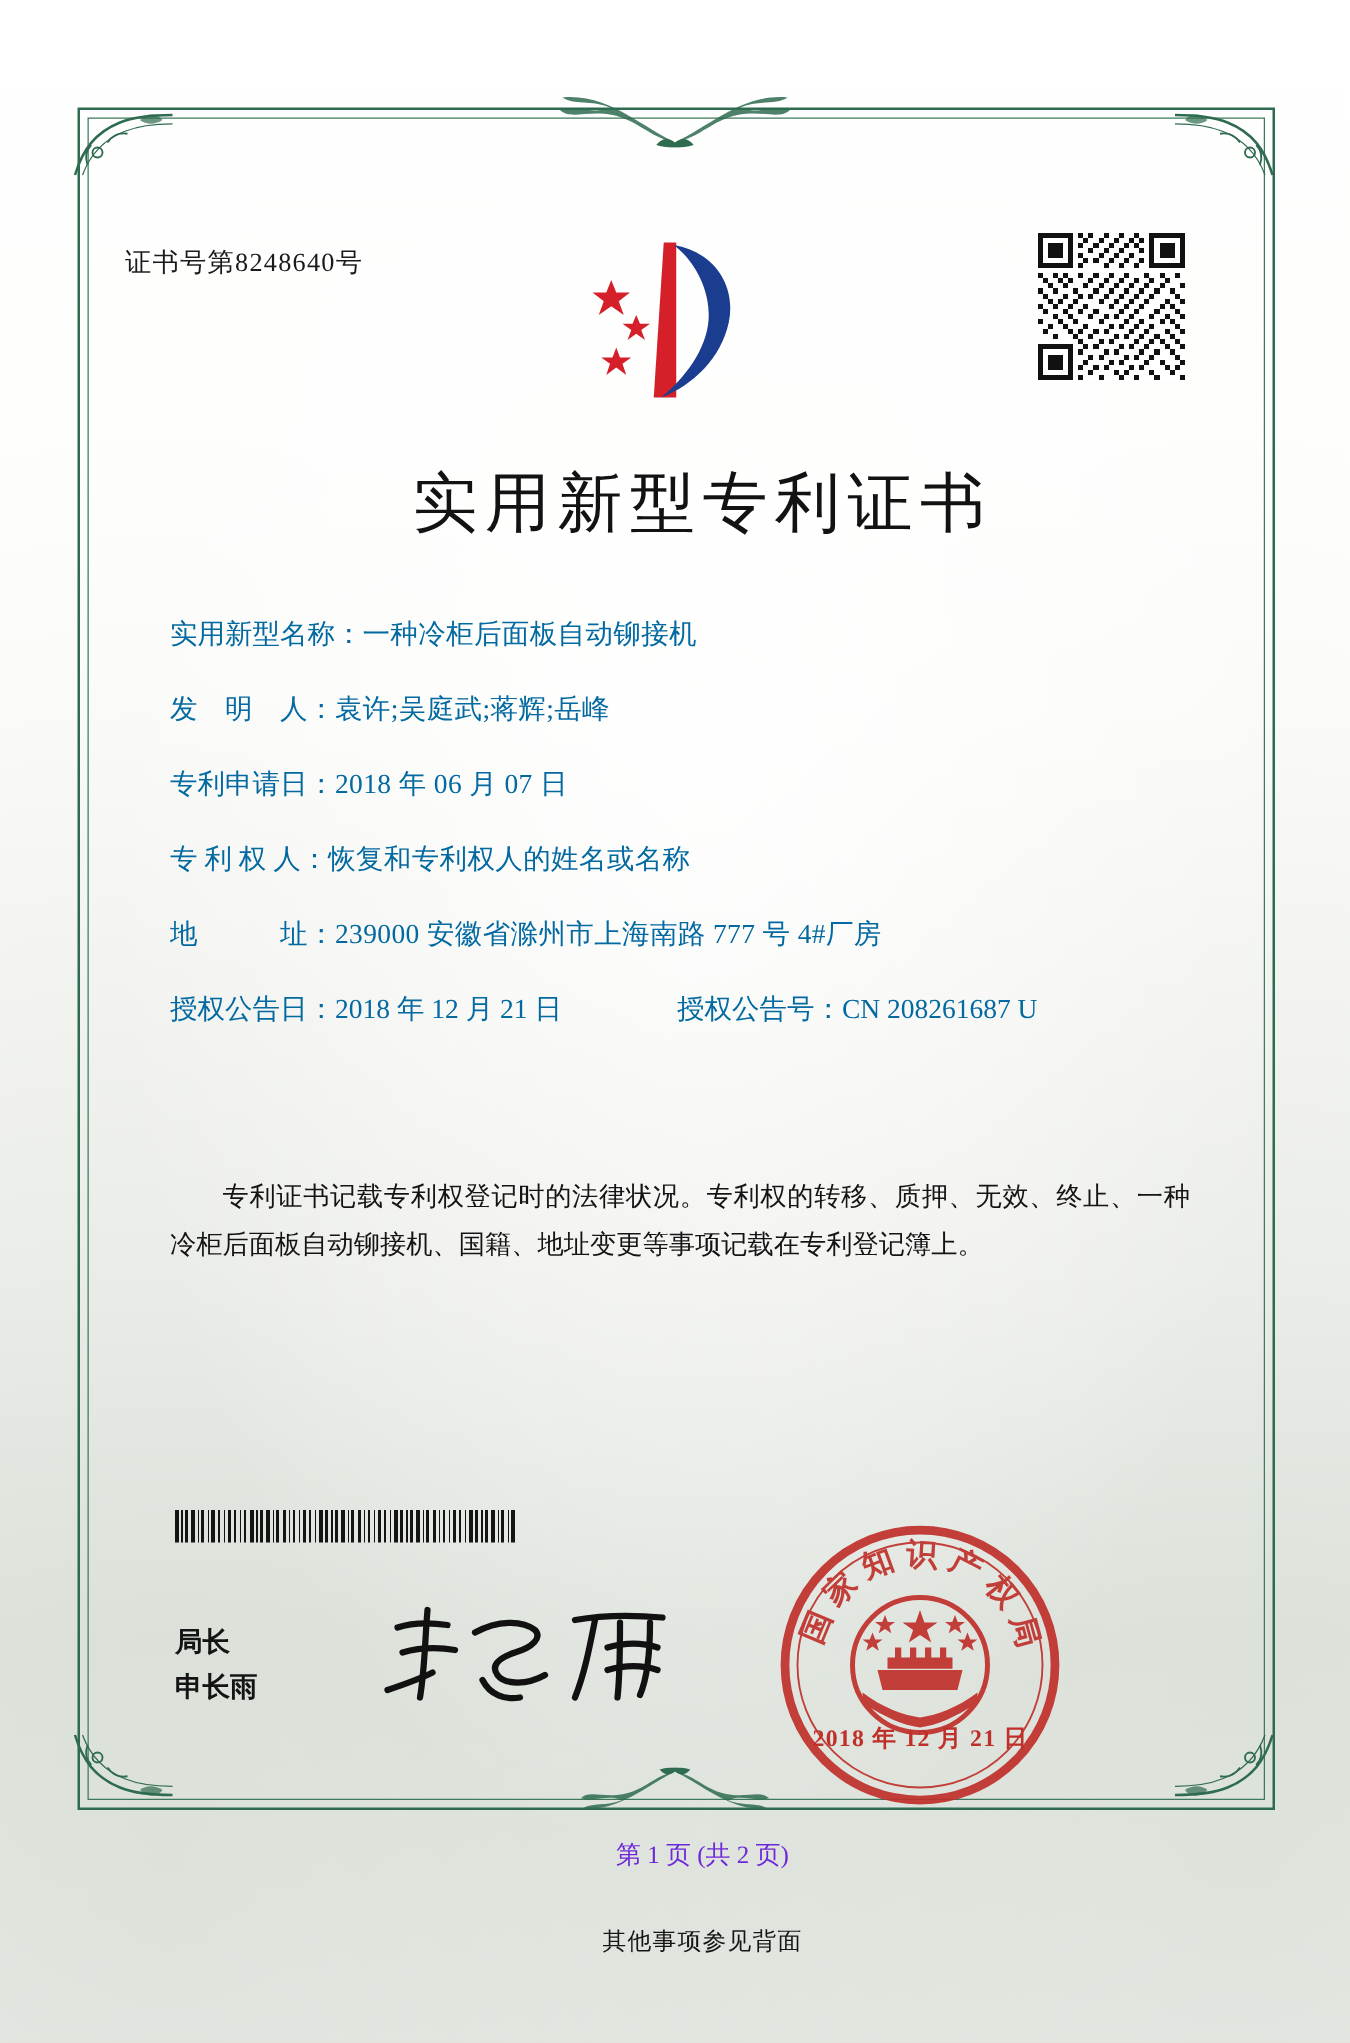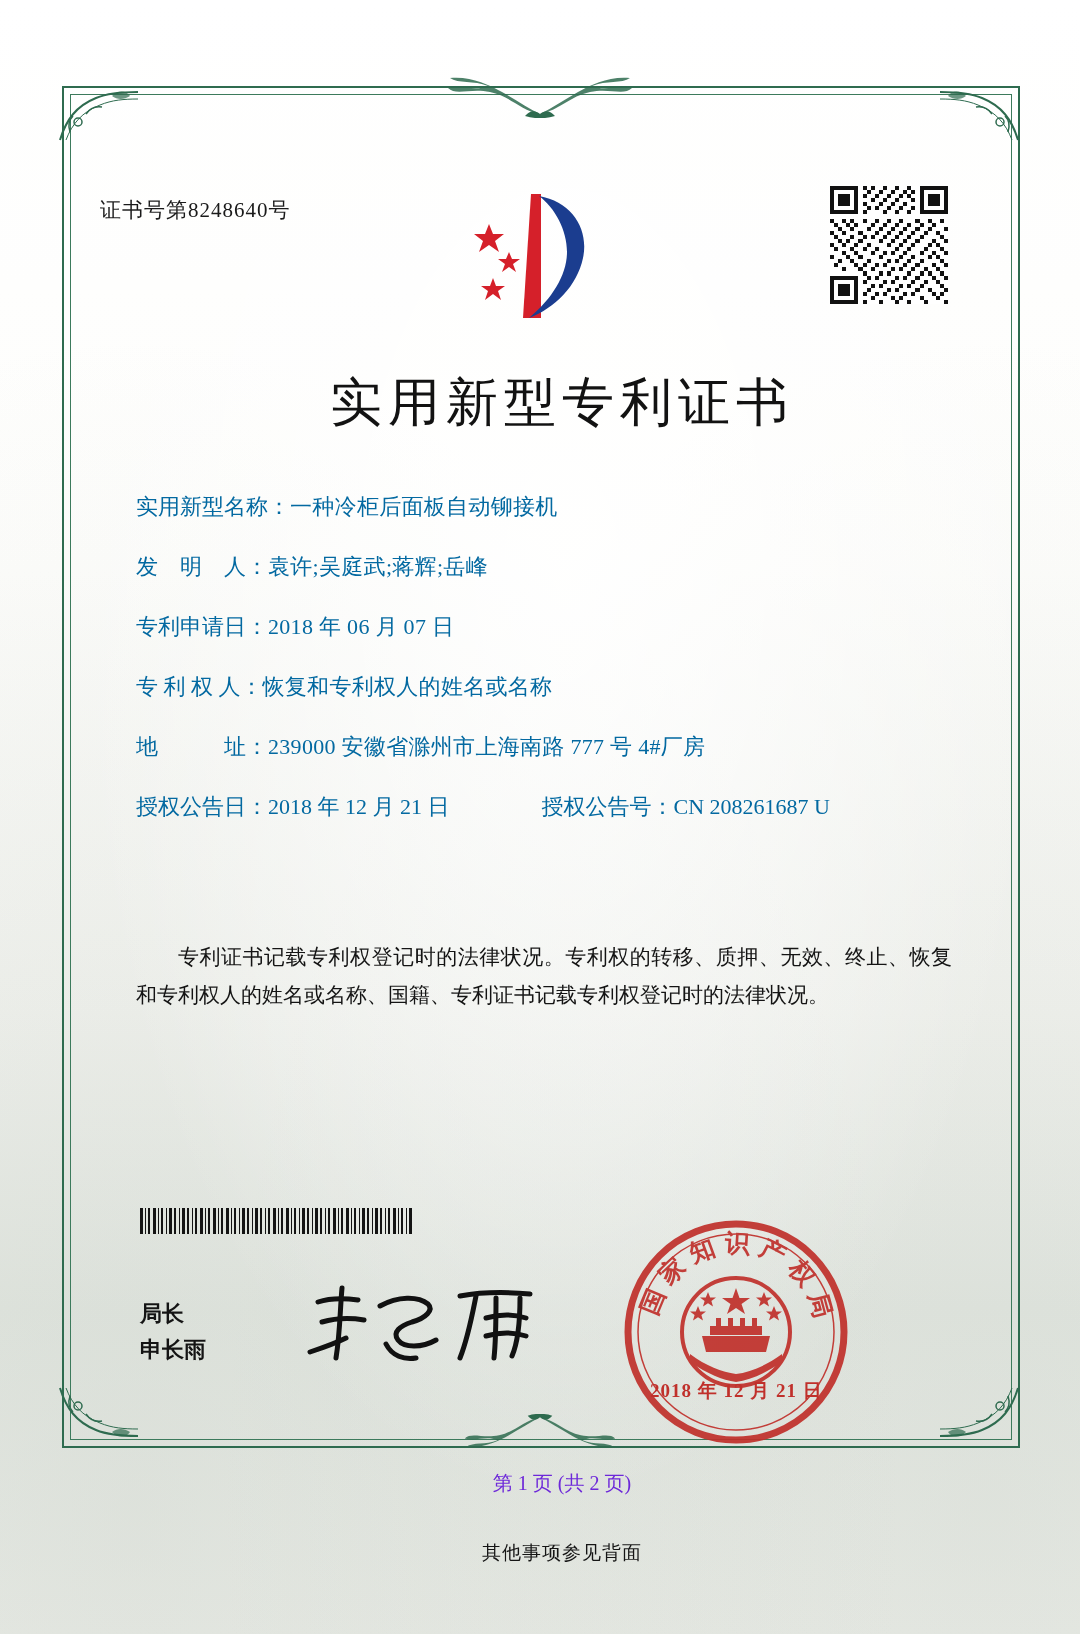--- a/index.html
+++ b/index.html
@@ -557,21 +557,21 @@
     </div>
     <div class="field-row split">
       <span class="field-label">授权公告日：</span>
       <span class="field-label">2018 年 12 月 21 日</span>
       <span class="field-label col2-label">授权公告号：</span>
       <span class="field-label">CN 208261687 U</span>
     </div>
   </div>
 
   <div class="body-text">
-    <p>专利证书记载专利权登记时的法律状况。专利权的转移、质押、无效、终止、恢复和专利权人的姓名或名称、国籍、专利证书记载专利权登记时的法律状况。</p>
+    <p>专利证书记载专利权登记时的法律状况。专利权的转移、质押、无效、终止、一种冷柜后面板自动铆接机、国籍、地址变更等事项记载在专利登记簿上。</p>
   </div>
 
   <div class="barcode">
     <svg viewBox="0 0 276 26" shape-rendering="crispEdges">
       <rect width="276" height="26" fill="#ffffff" opacity="0"></rect>
       <g fill="#141414">
         <rect x="0" y="0" width="3" height="26"></rect>
           <rect x="5" y="0" width="1" height="26"></rect>
         <rect x="8" y="0" width="2" height="26"></rect>
           <rect x="13" y="0" width="3" height="26"></rect>

